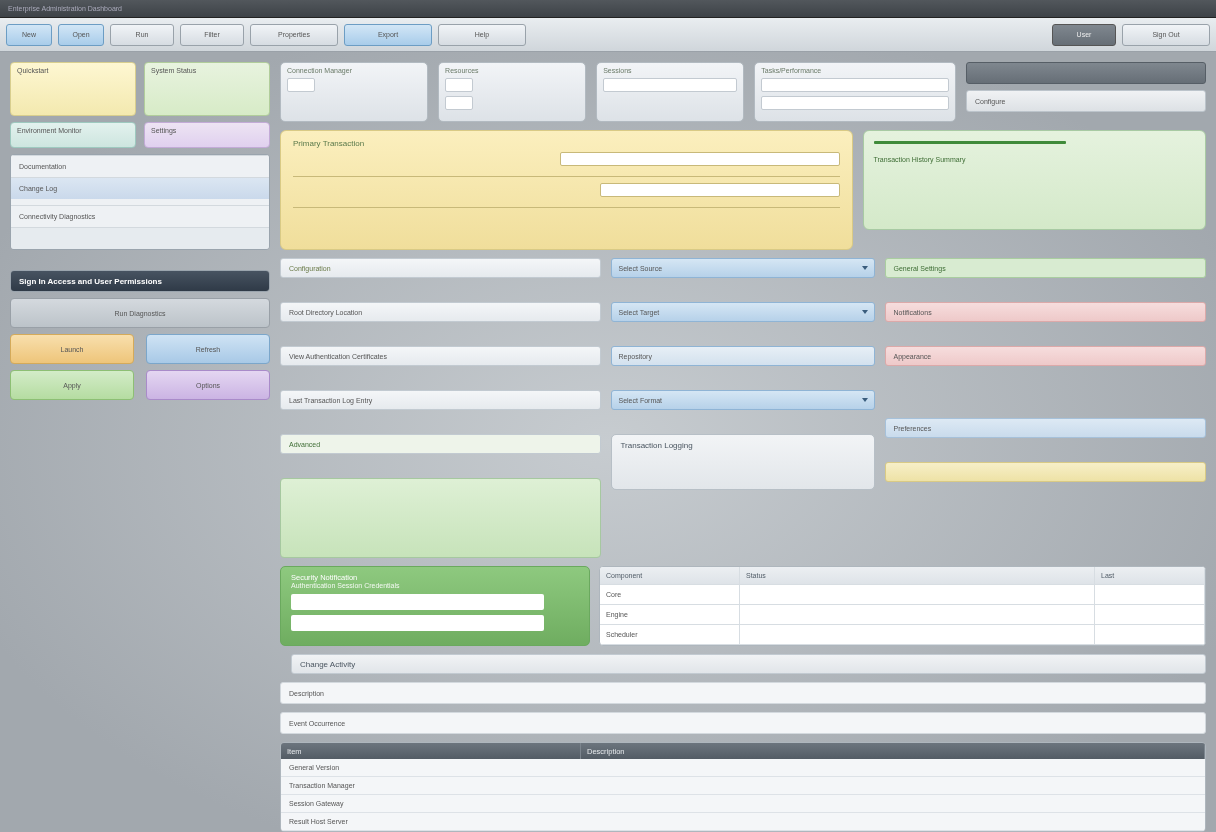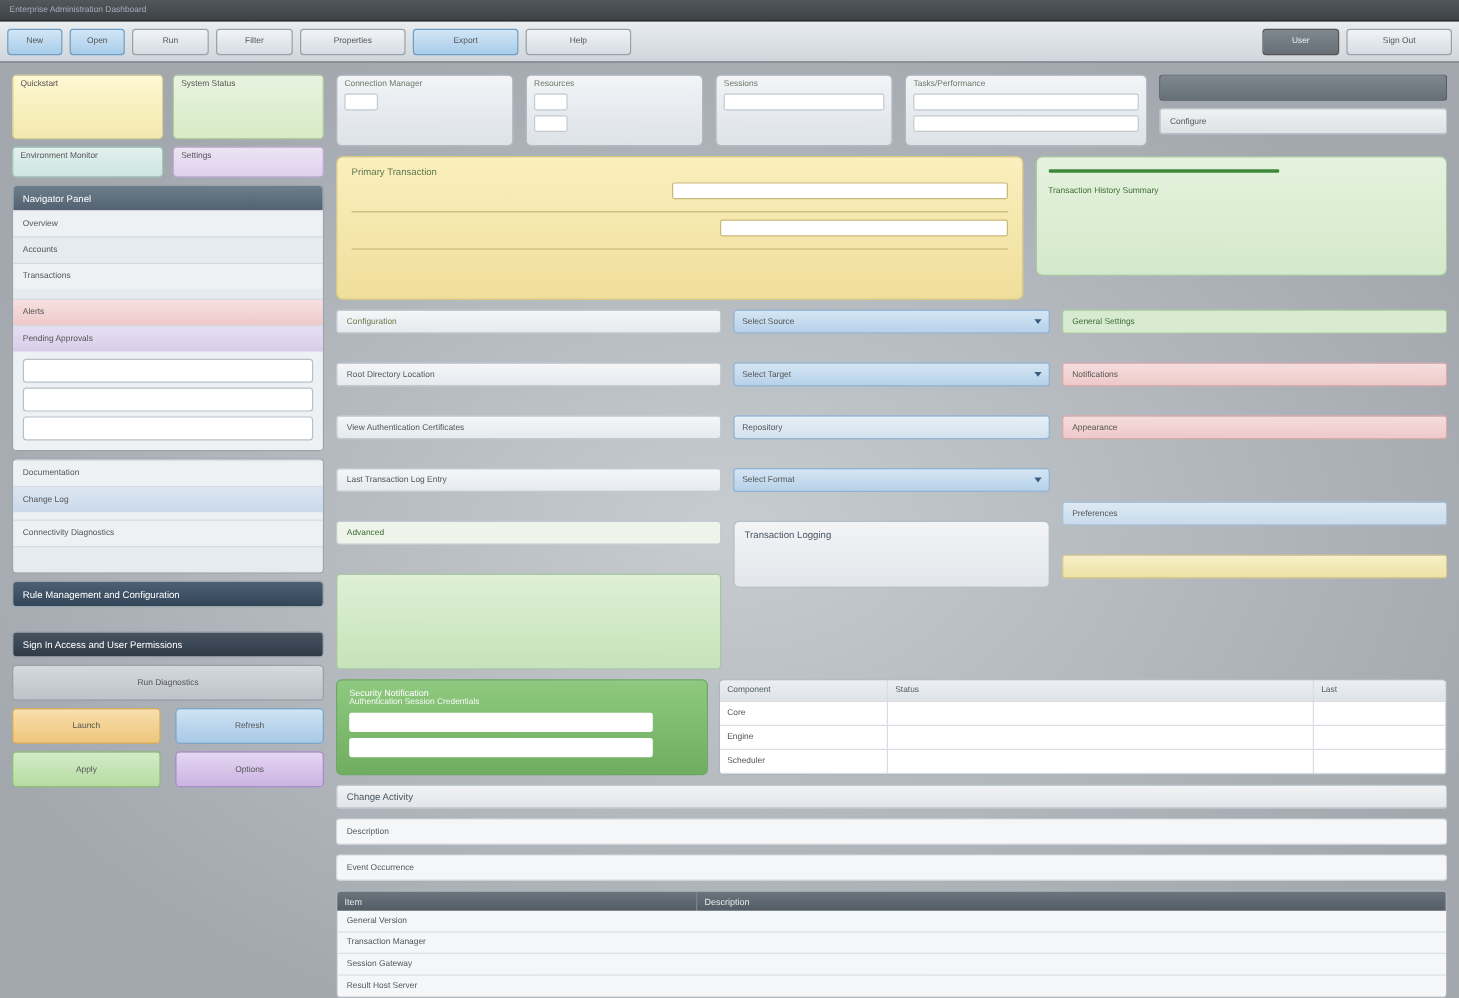--- a/index.html
+++ b/index.html
@@ -62,21 +62,21 @@
   .strip.pink   { background: linear-gradient(#f6dddd,#eec9c9); border: 1px solid #dca9a9; }
   .strip.blueh  { background: linear-gradient(#dde9f4,#c9dbec); border: 1px solid #a6c1da; }
   .strip.yel    { background: linear-gradient(#f7efc8,#eee2a6); border: 1px solid #d9ca85; }
   .green-promo { height: 80px; border-radius: 5px; border: 1px solid #6aa95e; background: linear-gradient(#8ec97f,#6fad60); padding: 6px 10px; color: #fff; }
   .promo-field { height: 16px; background: #fff; border-radius: 2px; width: 88%; margin-top: 5px; }
   .tbl { flex: 1; border-radius: 4px; border: 1px solid #aeb6bd; background: #fff; overflow: hidden; display: flex; flex-direction: column; margin-left:-1px;}
   .trow { display: flex; height: 20px; border-bottom: 1px solid #d7dde2; font-size: 7px; }
   .trow .c { border-right: 1px solid #d7dde2; padding: 0 6px; display: flex; align-items: center; }
   .trow .c1 { width: 140px; } .trow .c2 { flex: 1; } .trow .c3 { width: 110px; }
   .trow.hdrrow { background: linear-gradient(#eceff2,#dee3e8); color: #515c67; height: 18px; }
-  .sectionbar { height: 20px; background: linear-gradient(#f1f3f5,#e1e5e9); border: 1px solid #c2cad1; border-radius: 3px; display: flex; align-items: center; padding: 0 8px; font-size: 8px; color: #4a5560; }
+  .sectionbar { height: 20px; background: linear-gradient(#f1f3f5,#e1e5e9); border: 1px solid #c2cad1; border-radius: 3px; display: flex; align-items: center; padding: 0 8px; font-size: 8px; color: #4a5560; margin-left: 11px; }
   .darkhdr { height: 20px; background: linear-gradient(#6c757e,#535c65); color: #e6e9ec; display: flex; font-size: 7.5px; }
   .darkhdr .c { border-right: 1px solid #7c858e; padding: 0 6px; display: flex; align-items: center; }
   .simple-row { height: 22px; border-bottom: 1px solid #dde2e7; padding: 0 8px; display: flex; align-items: center; font-size: 7px; background:#f4f6f8; }
   .rslot { flex: 0 0 240px; display: flex; flex-direction: column; gap: 6px; }
   .greybar { height: 22px; border-radius: 3px; background: linear-gradient(#7f878f,#666e76); border: 1px solid #565e66; }
   .lightbar { height: 22px; border-radius: 3px; background: linear-gradient(#f0f2f4,#dde1e5); border: 1px solid #bcc4cb; display:flex; align-items:center; padding:0 8px; font-size:7px; cursor:pointer;}
 </style>
 </head>
 <body>
 
@@ -103,51 +103,32 @@
   <div class="sidebar">
     <div class="sb-row">
       <div class="sb-box yellow"><span>Quickstart</span></div>
       <div class="sb-box green"><span>System Status</span></div>
     </div>
     <div class="sb-row">
       <div class="sb-box teal"><span>Environment Monitor</span></div>
       <div class="sb-box purple"><span>Settings</span></div>
     </div>
 
-    <div class="panel">
-      <div class="hdr slate">Navigator Panel</div>
-      <div class="stack">
-        <div class="row-item">Overview</div>
-        <div class="row-item alt">Accounts</div>
-        <div class="row-item">Transactions</div>
-        <div style="height:8px;background:#e6ebef;"></div>
-        <div class="row-item red">Alerts</div>
-        <div class="row-item lil">Pending Approvals</div>
-        <div style="padding:2px 2px 6px 2px; background:#eef1f4;">
-          <div class="mini-input" title="Filter..."></div>
-          <div class="mini-input" title="Search..."></div>
-          <div class="mini-input" style="margin-bottom:2px;"></div>
-        </div>
-      </div>
-    </div>
 
     <div class="panel">
       <div class="stack">
         <div class="row-item">Documentation</div>
         <div class="row-item blu">Change Log</div>
         <div style="height:6px;background:#eef1f4;"></div>
         <div class="row-item">Connectivity Diagnostics</div>
         <div class="row-item alt"></div>
       </div>
     </div>
 
-    <div class="panel">
-      <div class="hdr navy">Rule Management and Configuration</div>
-    </div>
-    <div class="panel" style="margin-top:14px;">
+    <div class="panel" style="margin-top:14px;font-weight:bold;">
       <div class="hdr dark">Sign In Access and User Permissions</div>
     </div>
 
     <div class="btn" style="background:linear-gradient(#d4d9de,#bcc3c9);">Run Diagnostics</div>
 
     <div class="sb-row" style="gap:12px;">
       <div class="btn orange" style="flex:1;">Launch</div>
       <div class="btn blue" style="flex:1;">Refresh</div>
     </div>
     <div class="sb-row" style="gap:12px;">

